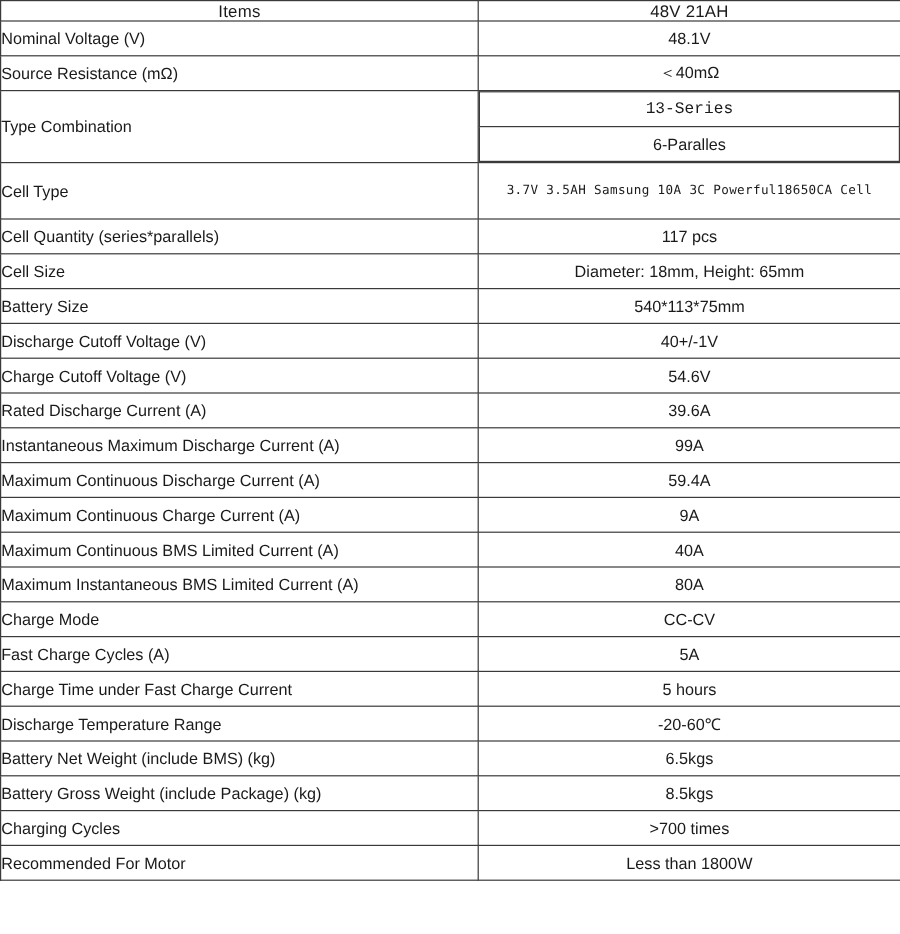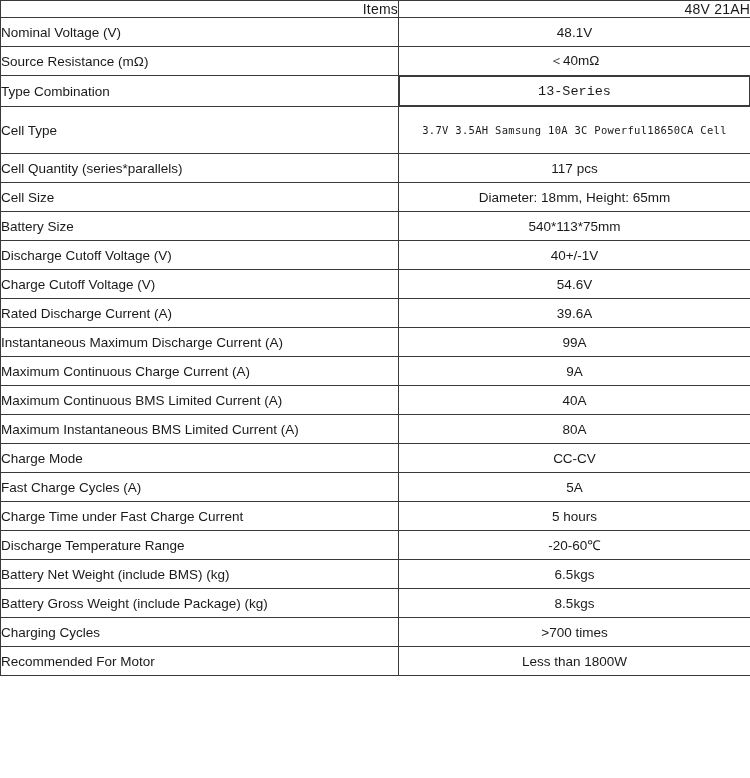--- a/index.html
+++ b/index.html
@@ -29,21 +29,21 @@
   table.spec-table th {
     border: 1px solid #3a3a3a;
     padding: 0;
     vertical-align: middle;
     font-weight: normal;
   }
 
   
   .hdr-cell {
     height: 14px;
-    text-align: right;
+    text-align: center;
     font-weight: bold;
     font-size: 14px;
     letter-spacing: 0.2px;
   }
 
   
   .item-cell {
     height: 29px;
     padding-left: 6px;
     text-align: left;
@@ -112,20 +112,23 @@
         <td class="value-cell">＜40mΩ</td>
       </tr>
       <tr>
         <td class="item-cell">Type Combination</td>
         <td class="nopad-cell">
           <table class="split-wrap">
             <tbody>
               <tr class="sub-top">
                 <td>13-Series</td>
               </tr>
+              <tr>
+                <td>6-Paralles</td>
+              </tr>
             </tbody>
           </table>
         </td>
       </tr>
       <tr>
         <td class="item-cell">Cell Type</td>
         <td class="mono-cell">3.7V 3.5AH Samsung 10A 3C Powerful18650CA Cell</td>
       </tr>
       <tr>
         <td class="item-cell">Cell Quantity (series*parallels)</td>
@@ -149,20 +152,24 @@
       </tr>
       <tr>
         <td class="item-cell">Rated Discharge Current (A)</td>
         <td class="value-cell">39.6A</td>
       </tr>
       <tr>
         <td class="item-cell">Instantaneous Maximum Discharge Current (A)</td>
         <td class="value-cell">99A</td>
       </tr>
       <tr>
+        <td class="item-cell">Maximum Continuous Discharge Current (A)</td>
+        <td class="value-cell">59.4A</td>
+      </tr>
+      <tr>
         <td class="item-cell">Maximum Continuous Charge Current (A)</td>
         <td class="value-cell">9A</td>
       </tr>
       <tr>
         <td class="item-cell">Maximum Continuous BMS Limited Current (A)</td>
         <td class="value-cell">40A</td>
       </tr>
       <tr>
         <td class="item-cell">Maximum Instantaneous BMS Limited Current (A)</td>
         <td class="value-cell">80A</td>

